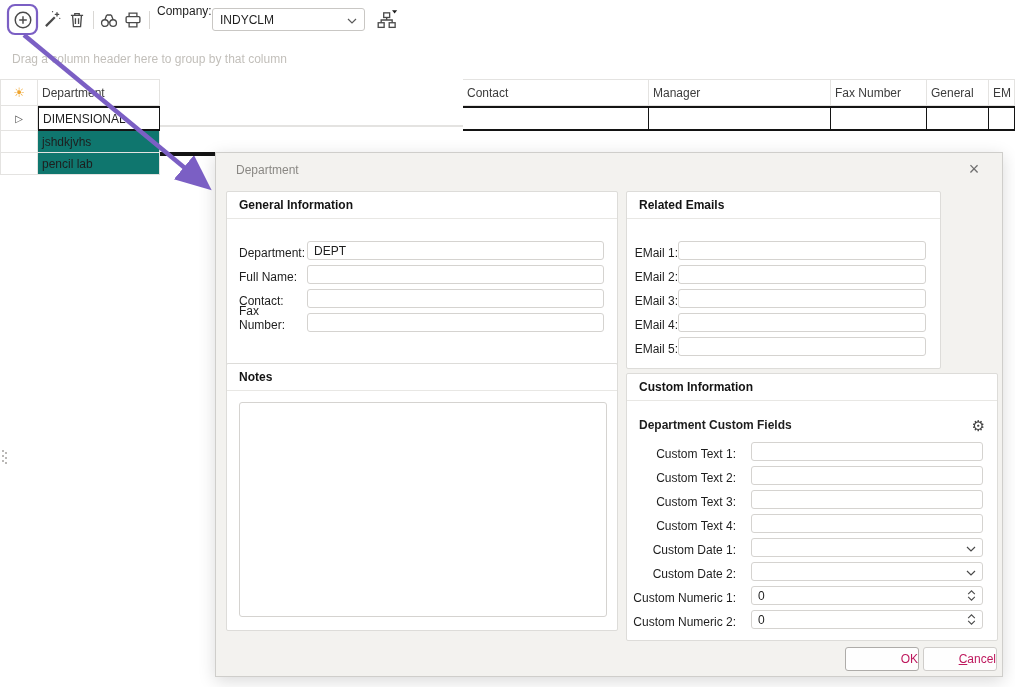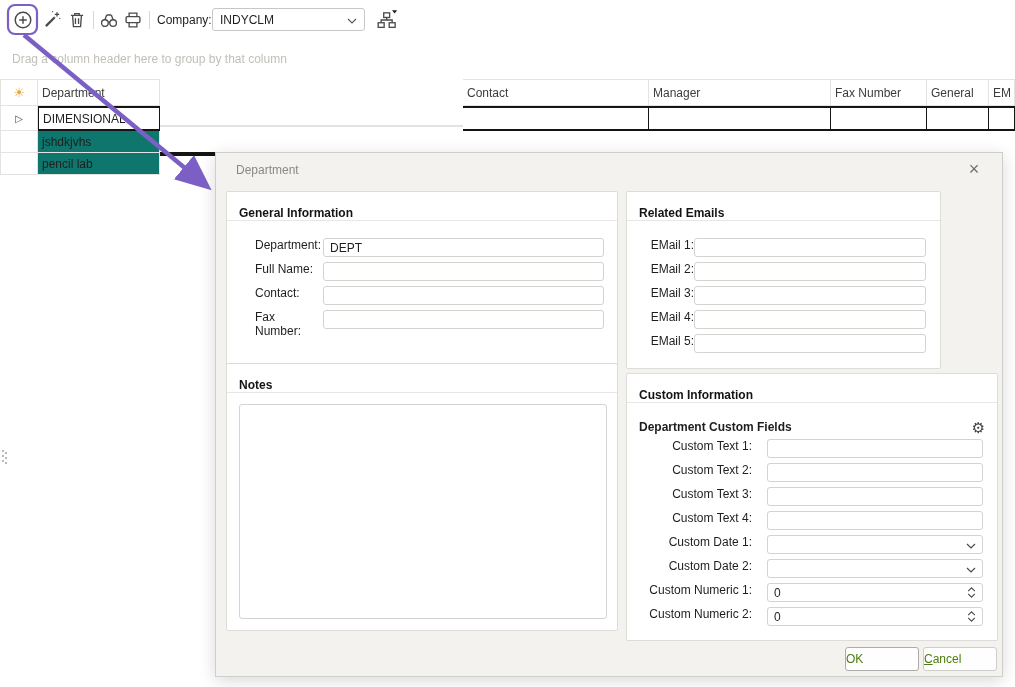--- a/index.html
+++ b/index.html
@@ -6,21 +6,21 @@
   html,body { width:1015px; height:687px; }
   body {
     position:relative; overflow:hidden; background:#ffffff;
     font-family:"Liberation Sans", sans-serif; font-size:12px; color:#1e1e1e;
   }
 
   
   .toolbar { position:absolute; left:0; top:0; width:1015px; height:42px; background:#fff; }
   .tbtn { position:absolute; top:9px; width:24px; height:24px; display:flex; align-items:center; justify-content:center; }
   .tsep { position:absolute; top:11px; width:1px; height:18px; background:#d9d7d4; }
-  .company-label { position:absolute; left:157px; top:13px; color:#1e1e1e; }
+  .company-label { position:absolute; left:157px; top:4px; color:#1e1e1e; }
   .combo-tb {
     position:absolute; left:212px; top:8px; width:153px; height:23px;
     background:#fff; border:1px solid #c9c7c4; border-radius:3px;
     display:flex; align-items:center; padding:0 7px;
   }
   .combo-tb .val { flex:1; }
 
   
   .group-hint { position:absolute; left:12px; top:52px; color:#c2bfba; }
 
@@ -61,27 +61,27 @@
   .dialog {
     position:absolute; left:215px; top:152px; width:788px; height:525px;
     background:#f3f2ef; border:1px solid #cfcecb; box-shadow:0 4px 16px rgba(0,0,0,.15);
   }
   .dlg-title { position:absolute; left:20px; top:10px; color:#8a8884; }
   .dlg-close {
     position:absolute; right:18px; top:6px; width:20px; height:20px; color:#6f6f6f;
     font-size:18px; line-height:20px; text-align:center;
   }
   .gbox { position:absolute; background:#fff; border:1px solid #dddcd9; border-radius:2px; }
-  .gb-h { padding:14px 12px; font-weight:bold; color:#141414; border-bottom:1px solid #e8e7e4; height:27px; }
+  .gb-h { padding:6px 12px; font-weight:bold; color:#141414; border-bottom:1px solid #e8e7e4; height:27px; }
   .gb-general { left:10px; top:38px; width:392px; height:178px; }
   .gb-emails  { left:410px; top:38px; width:315px; height:178px; }
   .gb-notes   { left:10px; top:210px; width:392px; height:268px; }
   .gb-custom  { left:410px; top:220px; width:372px; height:268px; }
   .gb-body { padding-top:17px; }
-  .frow { display:flex; align-items:flex-start; height:24px;padding-left:16px; }
+  .frow { display:flex; align-items:flex-end; height:24px; }
   .flabel { flex:none; color:#1e1e1e; }
   .gb-general .flabel { width:80px; padding-left:12px; }
   .gb-general .fin { margin-right:13px; }
   .gb-emails .flabel { width:51px; text-align:right; margin-right:0; }
   .gb-emails .fin { margin-right:14px; }
   .gb-custom .flabel { width:109px; text-align:right; margin-right:15px; }
   .gb-custom .fin { margin-right:14px; }
   .fin {
     flex:1; min-width:0; height:19px; background:#fff; border:1px solid #d5d3d0; border-radius:3px;
     font:inherit; color:#1e1e1e; padding:0 6px; display:flex; align-items:center;
@@ -94,21 +94,21 @@
   }
   .custom-sub { display:flex; align-items:center; height:24px; margin:12px 12px 0 12px; }
   .custom-sub .t { font-weight:bold; flex:1; }
   .gear { font-size:15px; color:#434343; line-height:1; }
   .spinner { display:flex; flex-direction:column; gap:1px; margin-left:4px; }
 
   
   .btnbar { position:absolute; right:5px; top:494px; display:flex; gap:4px; }
   .dbtn {
     width:74px; height:24px; background:#fefefe; border:1px solid #cfcdca; border-radius:3px;
-    font:inherit; color:#4d7c0f; text-align:left;
+    font:inherit; color:#be185d; text-align:right;
   }
   .dbtn.ok { border-color:#aeaca9; }
 
   
   .annotation { position:absolute; left:0; top:0; z-index:50; pointer-events:none; }
   .dialog { z-index:10; }
 </style>
 </head>
 <body>
 

